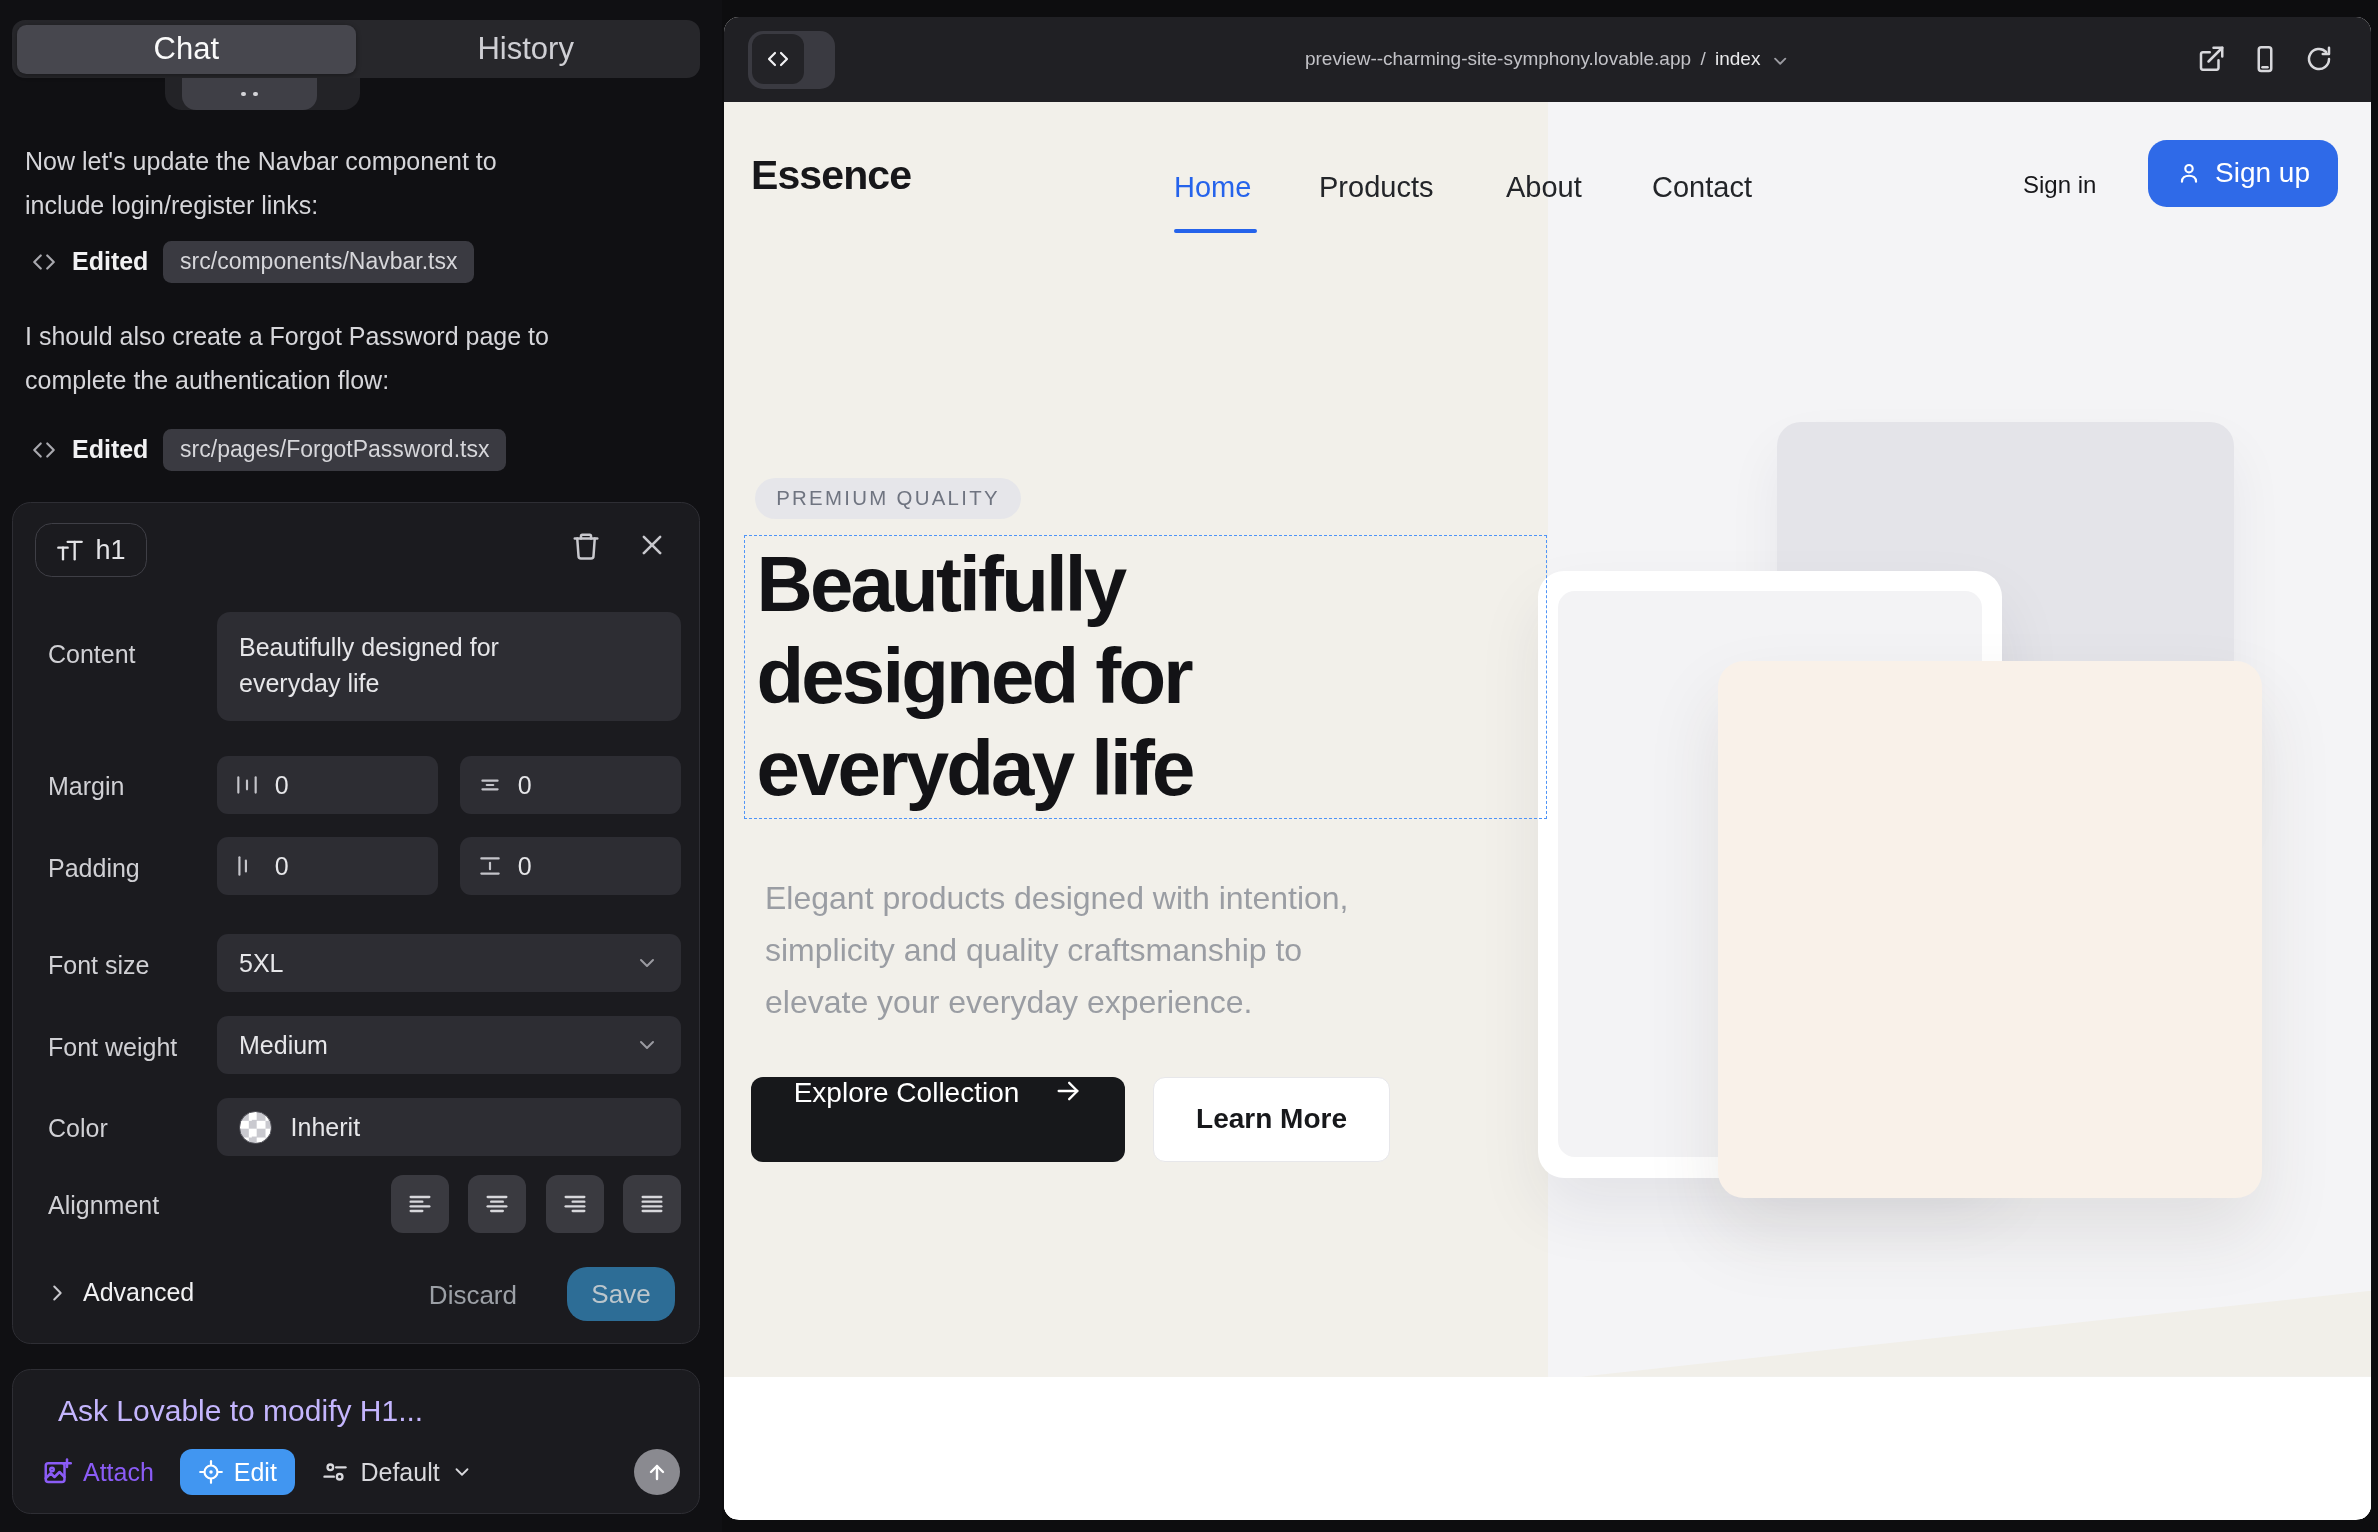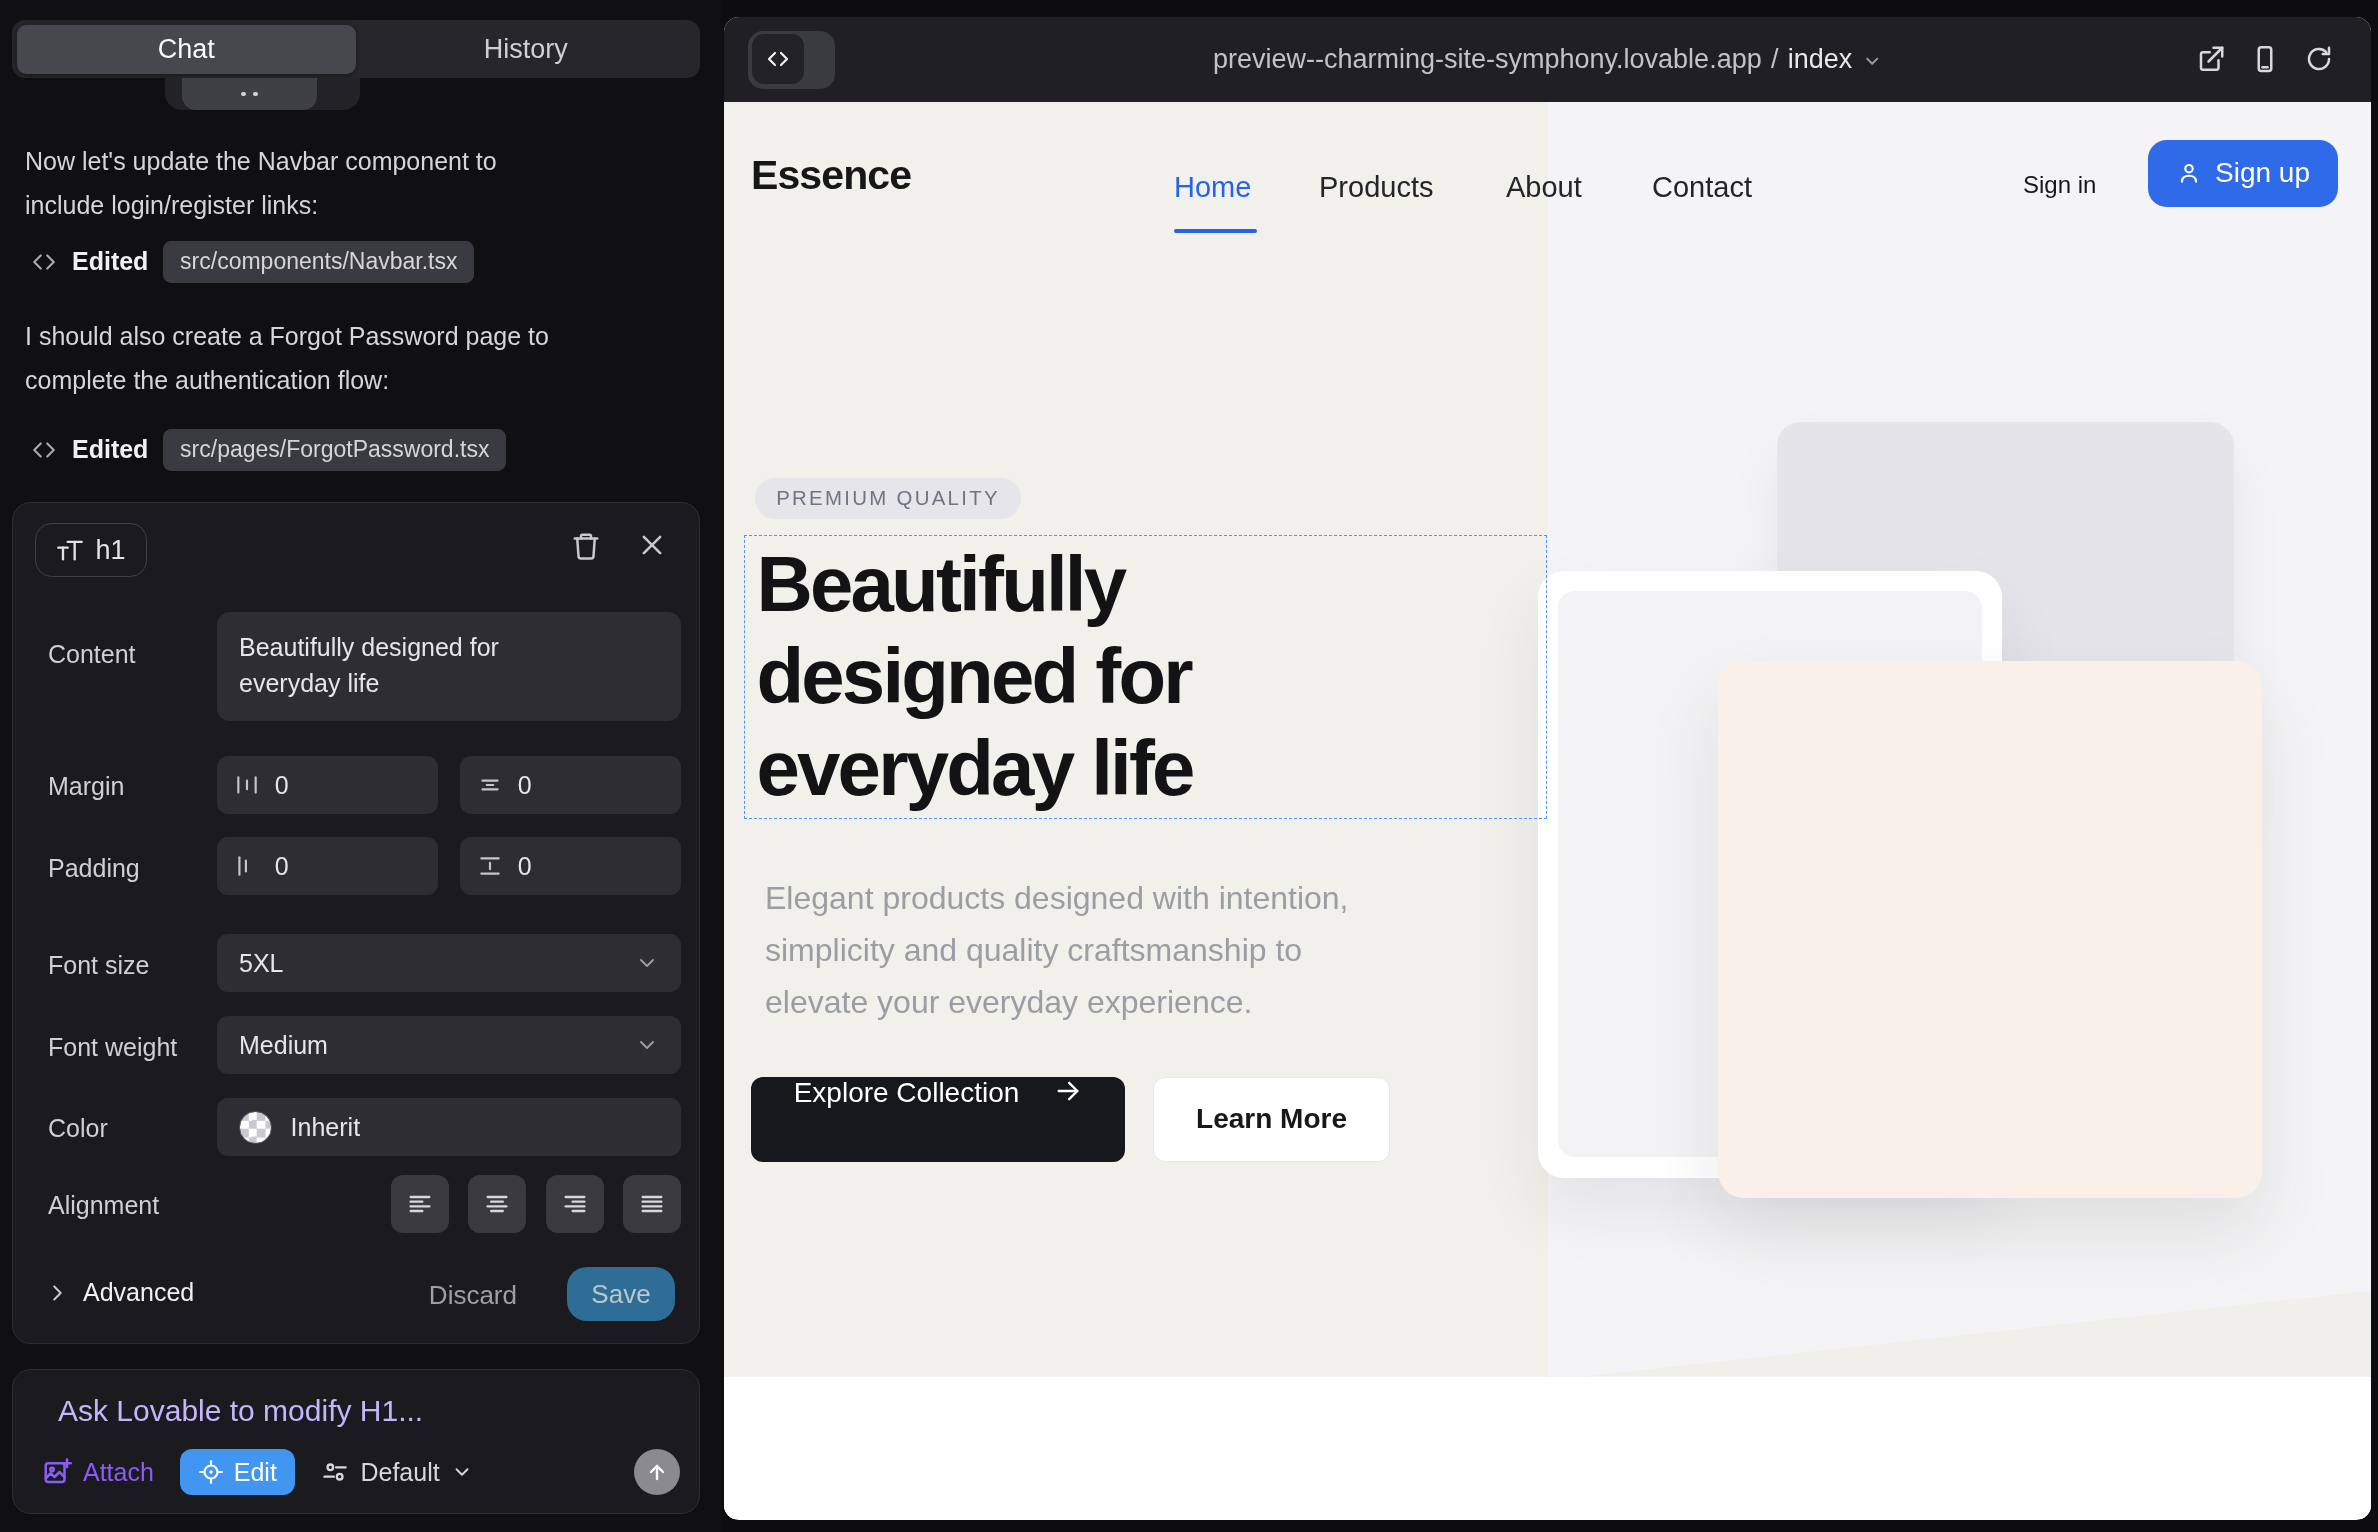--- a/index.html
+++ b/index.html
@@ -10,21 +10,21 @@
     position:relative; overflow:hidden;
     color:#e4e4e7;
   }
 
   
   #sidebar { position:absolute; left:0; top:0; width:722px; height:1532px; background:#101013; }
 
   .tabbar { position:absolute; left:12px; top:20.4px; width:688px; height:58px;
     background:#27272b; border-radius:13px; display:flex; padding:4.6px; }
   .tab { flex:1; display:flex; align-items:center; justify-content:center;
-    font-size:27px; color:#cfcfd4; border-radius:9.3px; }
+    font-size:31px; color:#cfcfd4; border-radius:9.3px; }
   .tab.active { background:#47474e; color:#fafafa; box-shadow:0 1.9px 5.6px rgba(0,0,0,.35); }
 
   .frag-back { position:absolute; left:165px; top:78px; width:195px; height:32px;
     background:#232327; border-radius:0 0 16.7px 16.7px; }
   .frag { position:absolute; left:182px; top:78px; width:135px; height:32px;
     background:#3f3f46; border-radius:0 0 14px 14px; display:flex; gap:7.4px;
     align-items:center; justify-content:center; }
   .frag i { width:4.6px; height:4.6px; border-radius:50%; background:#d4d4d8; display:block; }
 
   .msg { position:absolute; left:25px; width:575px; font-size:25px; line-height:44px; color:#d6d6da; }
@@ -79,21 +79,21 @@
   
   #preview { position:absolute; left:724px; top:16.7px; width:1647px; height:1503px;
     border-radius:15px; overflow:hidden; background:#ffffff; }
   #browserbar { position:absolute; left:0; top:0; width:100%; height:85px; background:#202024; }
   .codetoggle { position:absolute; left:24px; top:14px; width:87px; height:58px;
     background:#3a3a41; border-radius:15px; }
   .codetoggle .seg { position:absolute; left:3.7px; top:3.7px; width:52px; height:50px;
     background:#232327; border-radius:12px; display:flex; align-items:center; justify-content:center;
     color:#f2f2f4; }
   .urlbox { position:absolute; left:0; top:0; width:100%; height:85px;
-    display:flex; align-items:center; justify-content:center; gap:9.3px; font-size:27px; }
+    display:flex; align-items:center; justify-content:center; gap:9.3px; font-size:19px; }
   .url-domain { color:#c2c2c7; }
   .url-sep { color:#c2c2c7; }
   .url-page { color:#e9e9eb; }
   .urlbox .chev { color:#9a9aa0; display:flex; margin-top:3.7px; }
   .barbtn { position:absolute; top:27px; color:#d8d8dc; display:flex; }
 
   #site { position:absolute; left:0; top:85px; width:1647px; height:1417px; background:#ffffff; }
   .bg-left  { position:absolute; left:0;   top:0; width:824px; height:1275px; background:#f2f0ea; }
   .bg-right { position:absolute; left:824px; top:0; width:824px; height:1275px; background:#f4f4f6; }
   .wedge { position:absolute; left:857px; top:1189px; width:790px; height:86px; background:#f1efe9;

